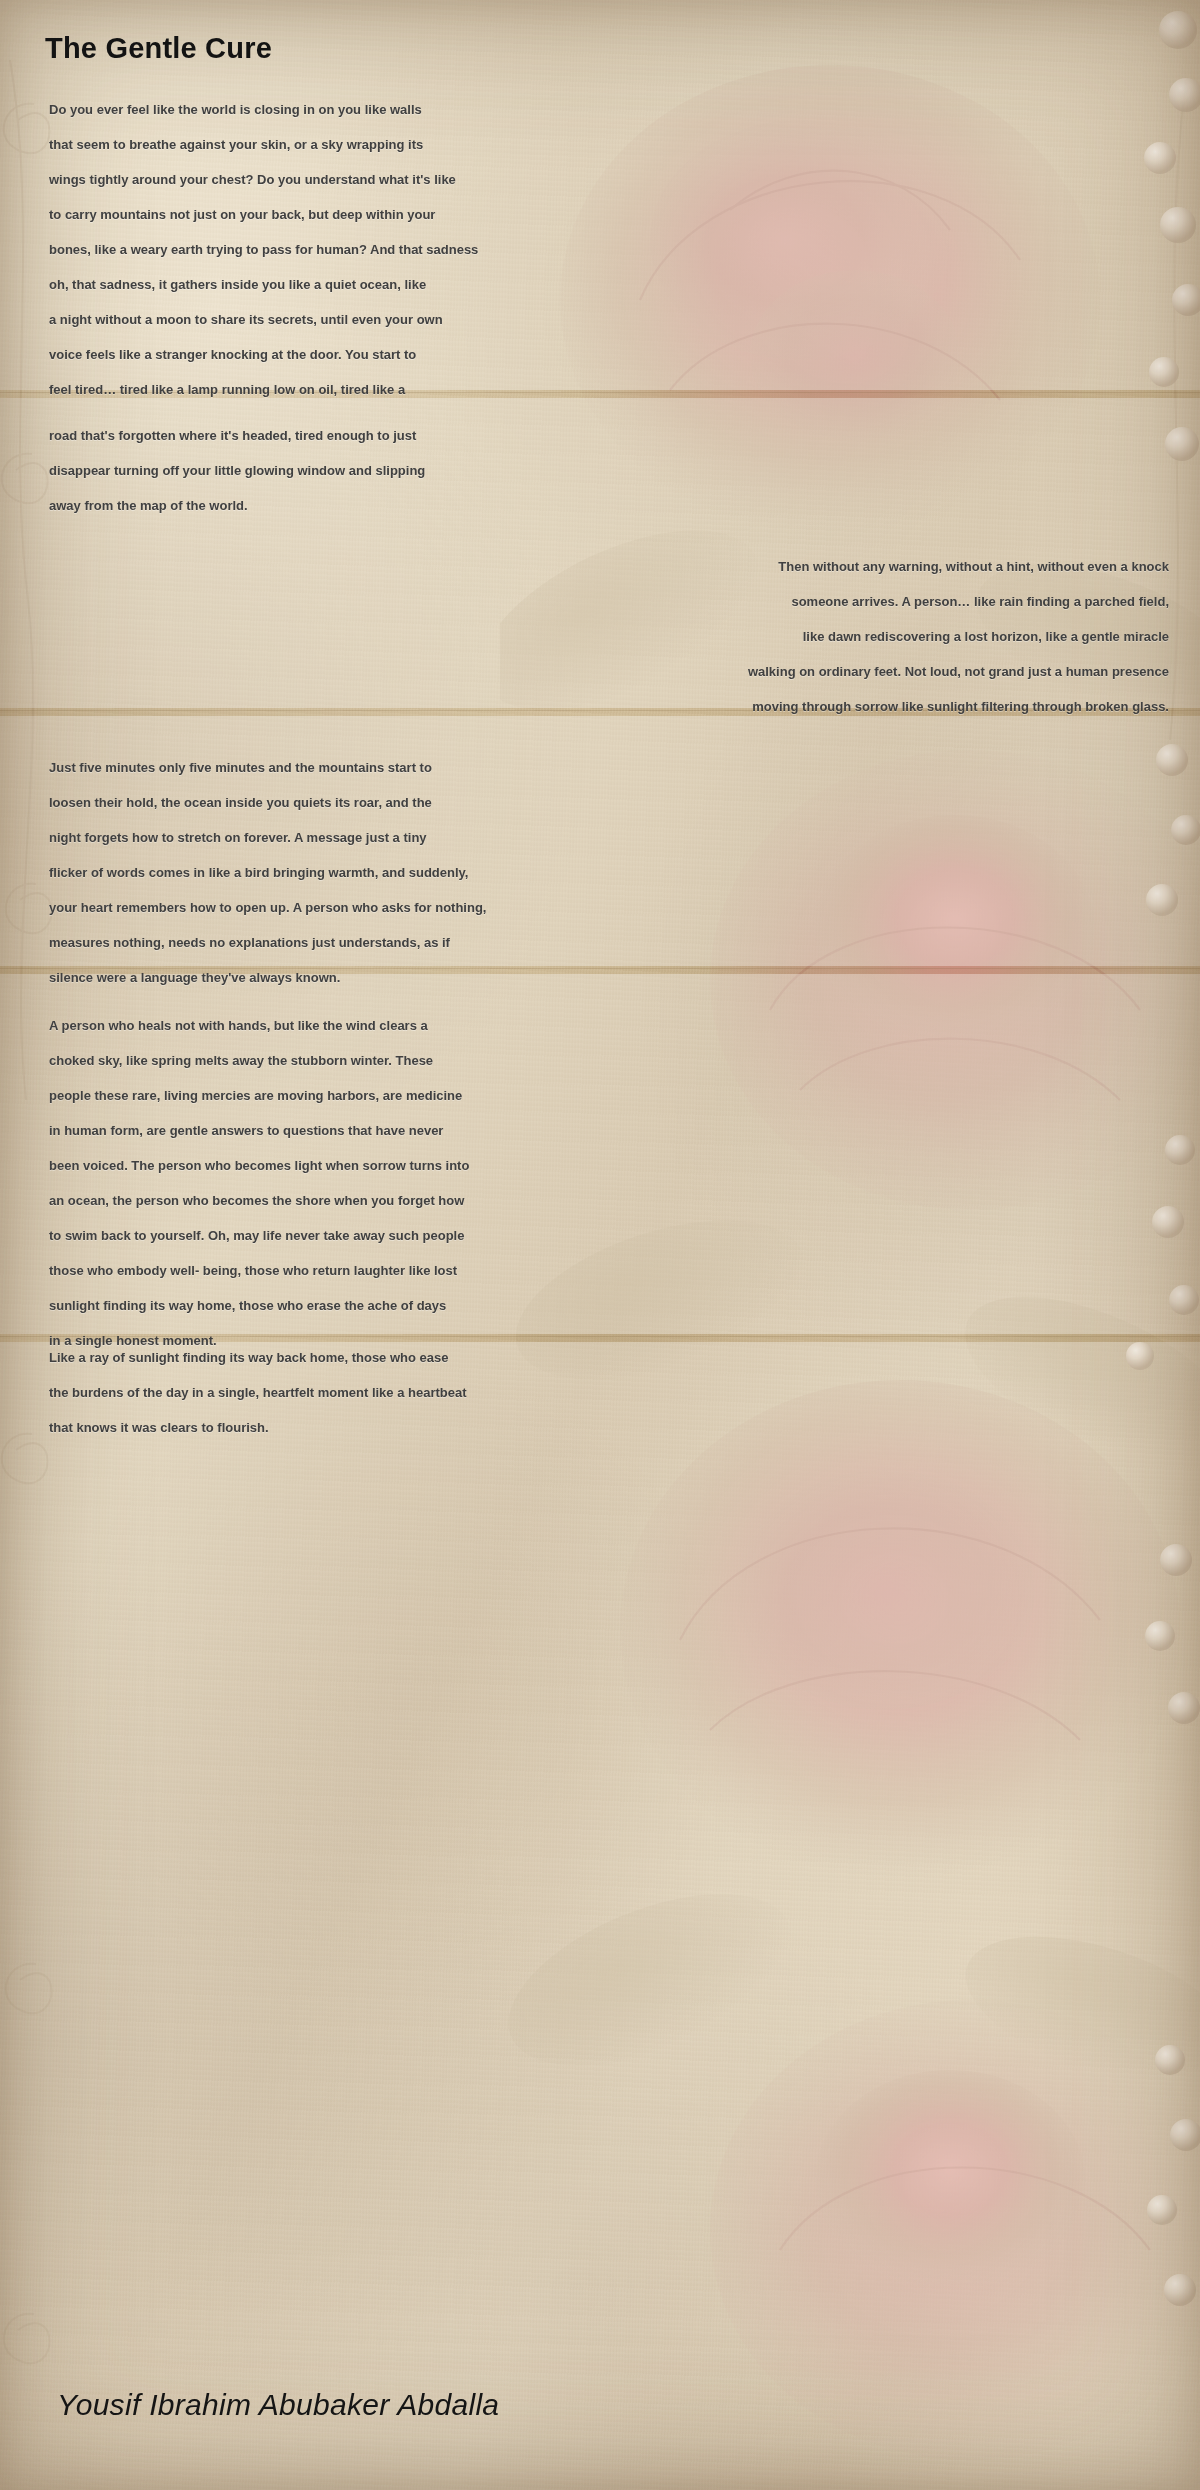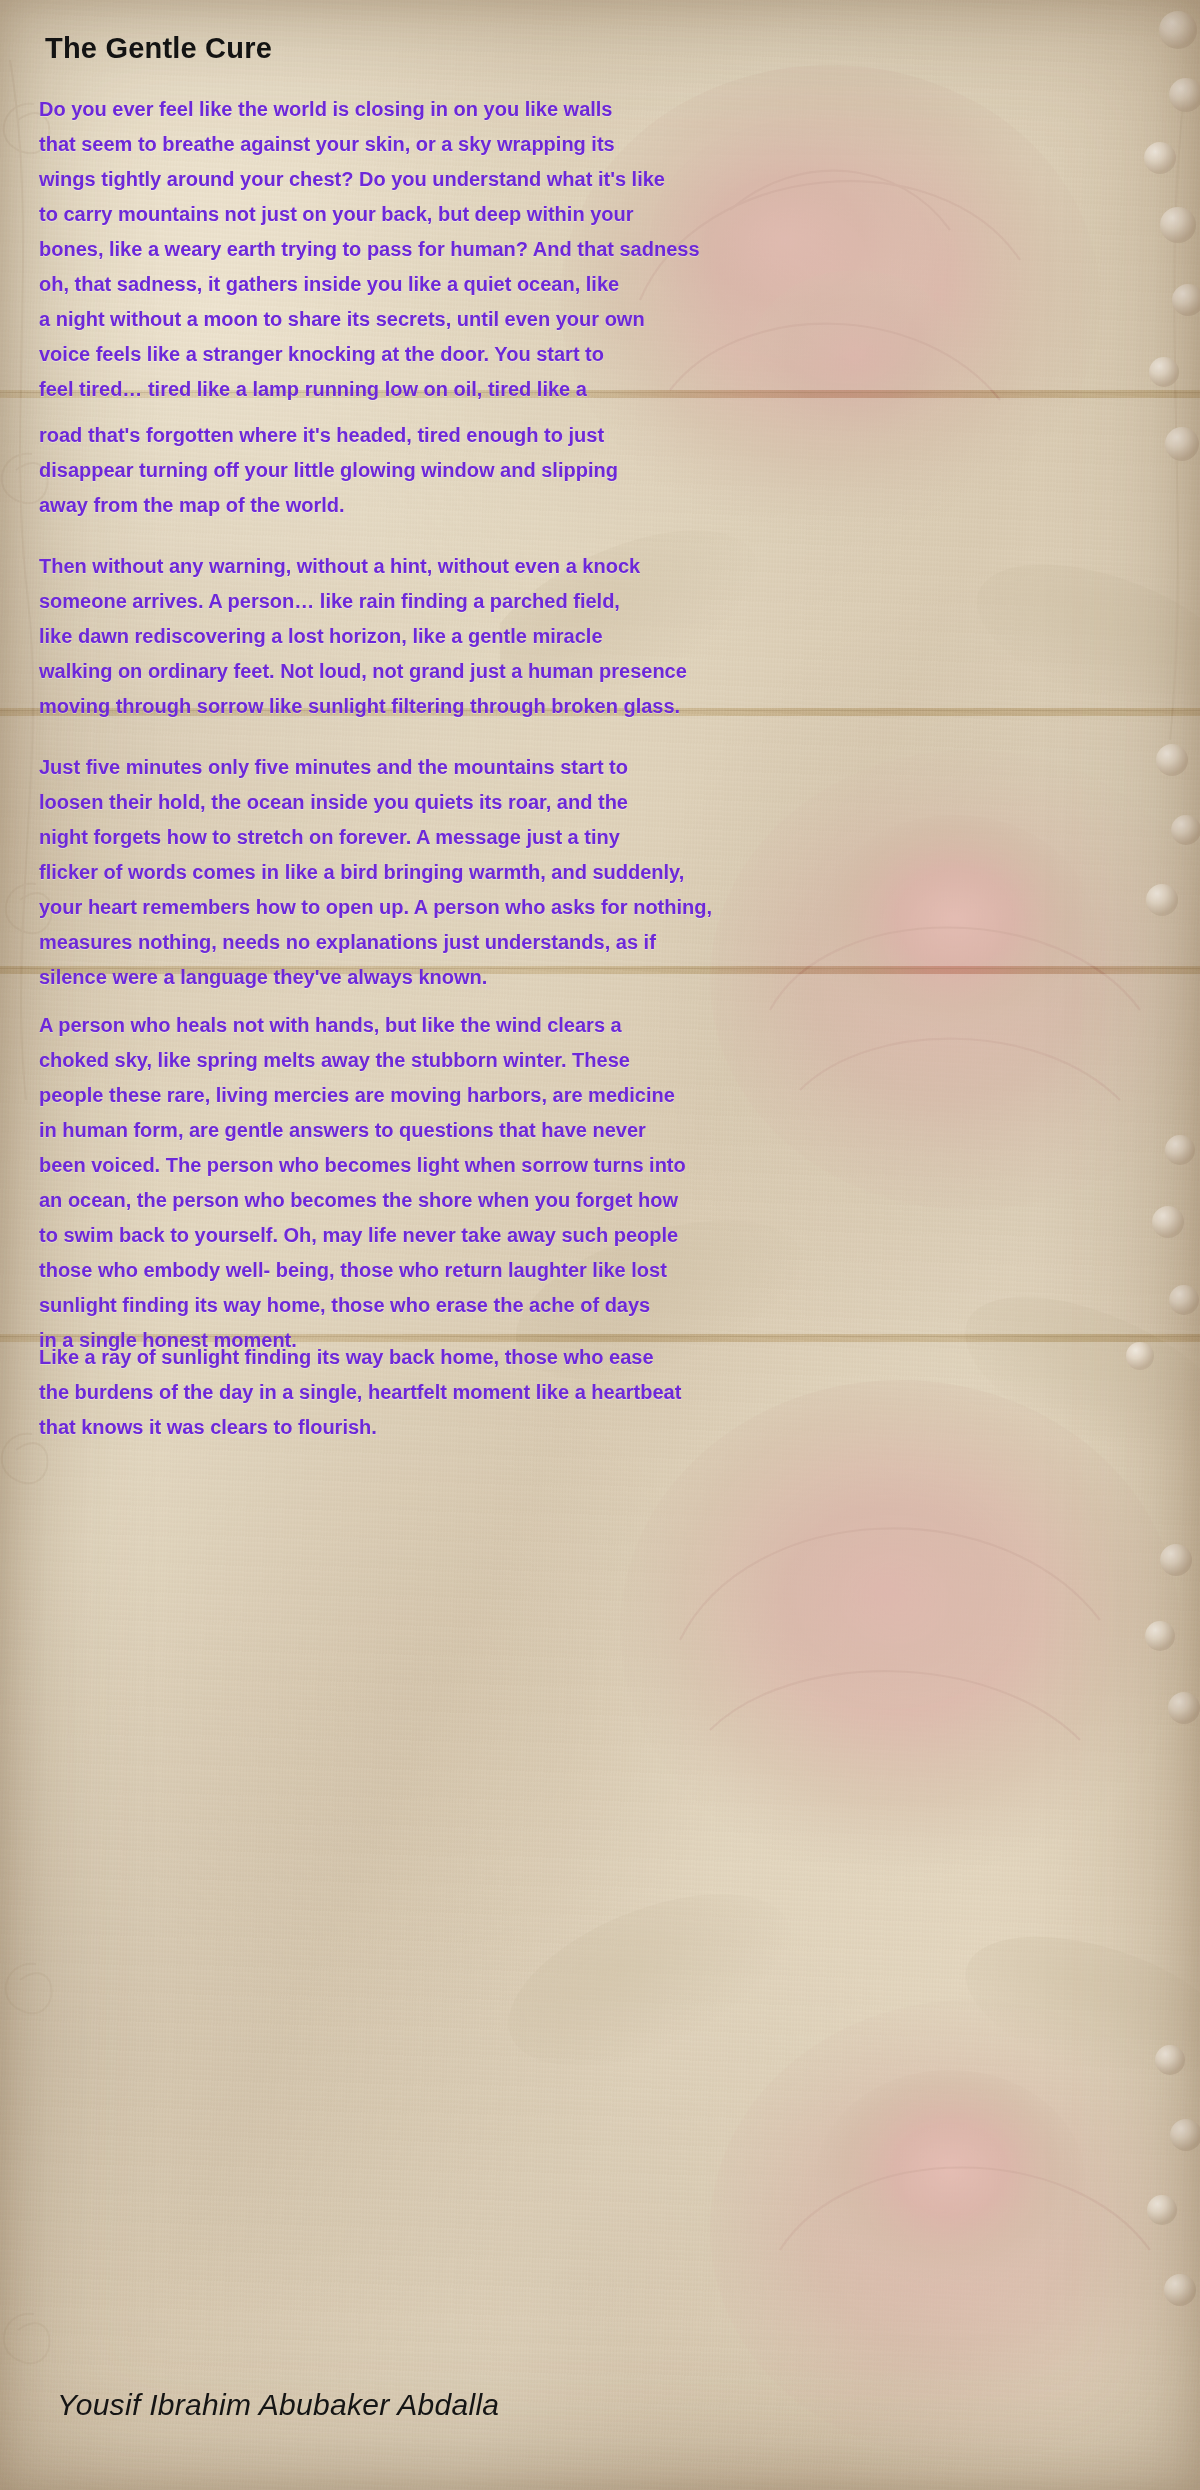--- a/index.html
+++ b/index.html
@@ -93,32 +93,32 @@
     left: 45px;
     top: 32px;
     font-size: 29px;
     font-weight: bold;
     color: #131313;
     letter-spacing: 0.2px;
   }
 
   .stanza {
     position: absolute;
-    left: 39px;
+    left: 49px;
     width: 1120px;
-    font-size: 20px;
+    font-size: 13px;
     font-weight: bold;
     line-height: 35px;
-    color: #6d28d9;
+    color: #404040;
     white-space: pre-line;
     text-shadow: 0 1px 0 rgba(255,255,255,0.35);
   }
   .s1 { top: 92px; }
   .s2 { top: 418px; }
-  .s3 { top: 549px; }
+  .s3 { top: 549px; text-align: right; }
   .s4 { top: 750px; }
   .s5 { top: 1008px; }
   .s6 { top: 1340px; }
 
   .author {
     position: absolute;
     left: 57px;
     top: 2388px;
     font-size: 30px;
     font-style: italic;

